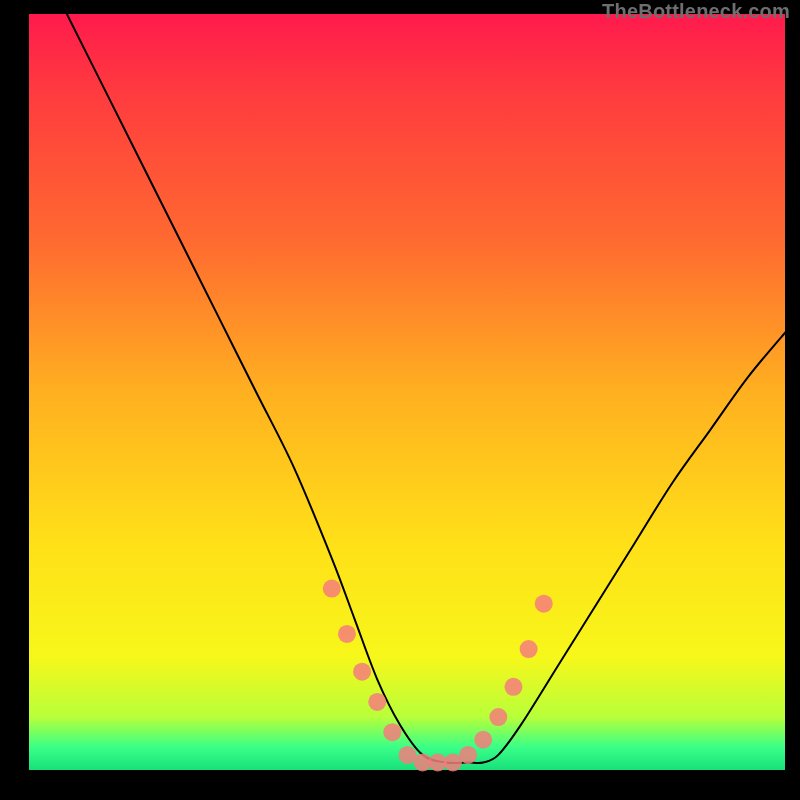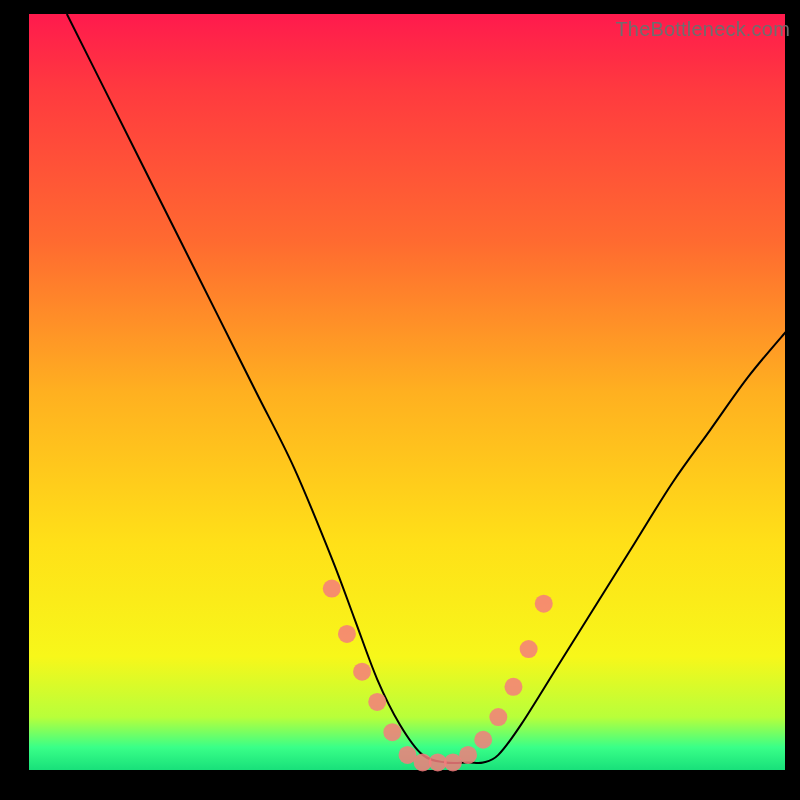--- a/index.html
+++ b/index.html
@@ -51,25 +51,25 @@
     height: 772px;
   }
   .axis-bottom {
     left: 14px;
     top: 784px;
     width: 772px;
     height: 2px;
   }
   .watermark {
     position: absolute;
-    top: 18px;
+    top: 0;
     right: 10px;
     color: #6e6e6e;
     font-size: 20px;
-    font-weight: 400;
+    font-weight: 700;
     letter-spacing: 0.2px;
     user-select: none;
     margin-left: 40px;
   }
   svg.curve {
     position: absolute;
     left: 0;
     top: 0;
     width: 800px;
     height: 800px;

